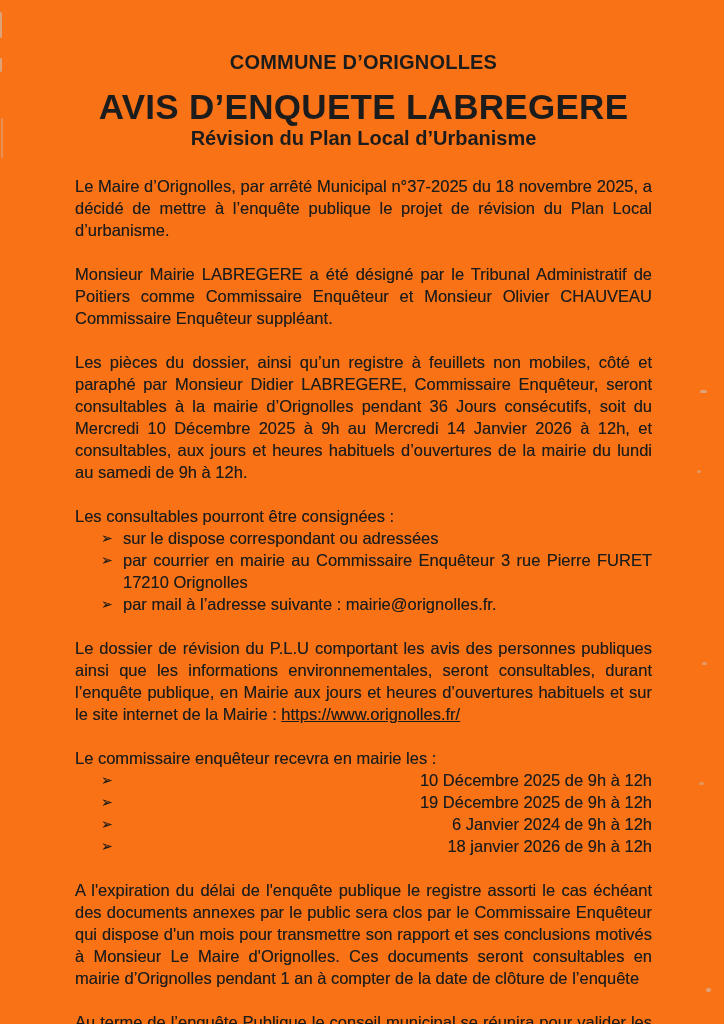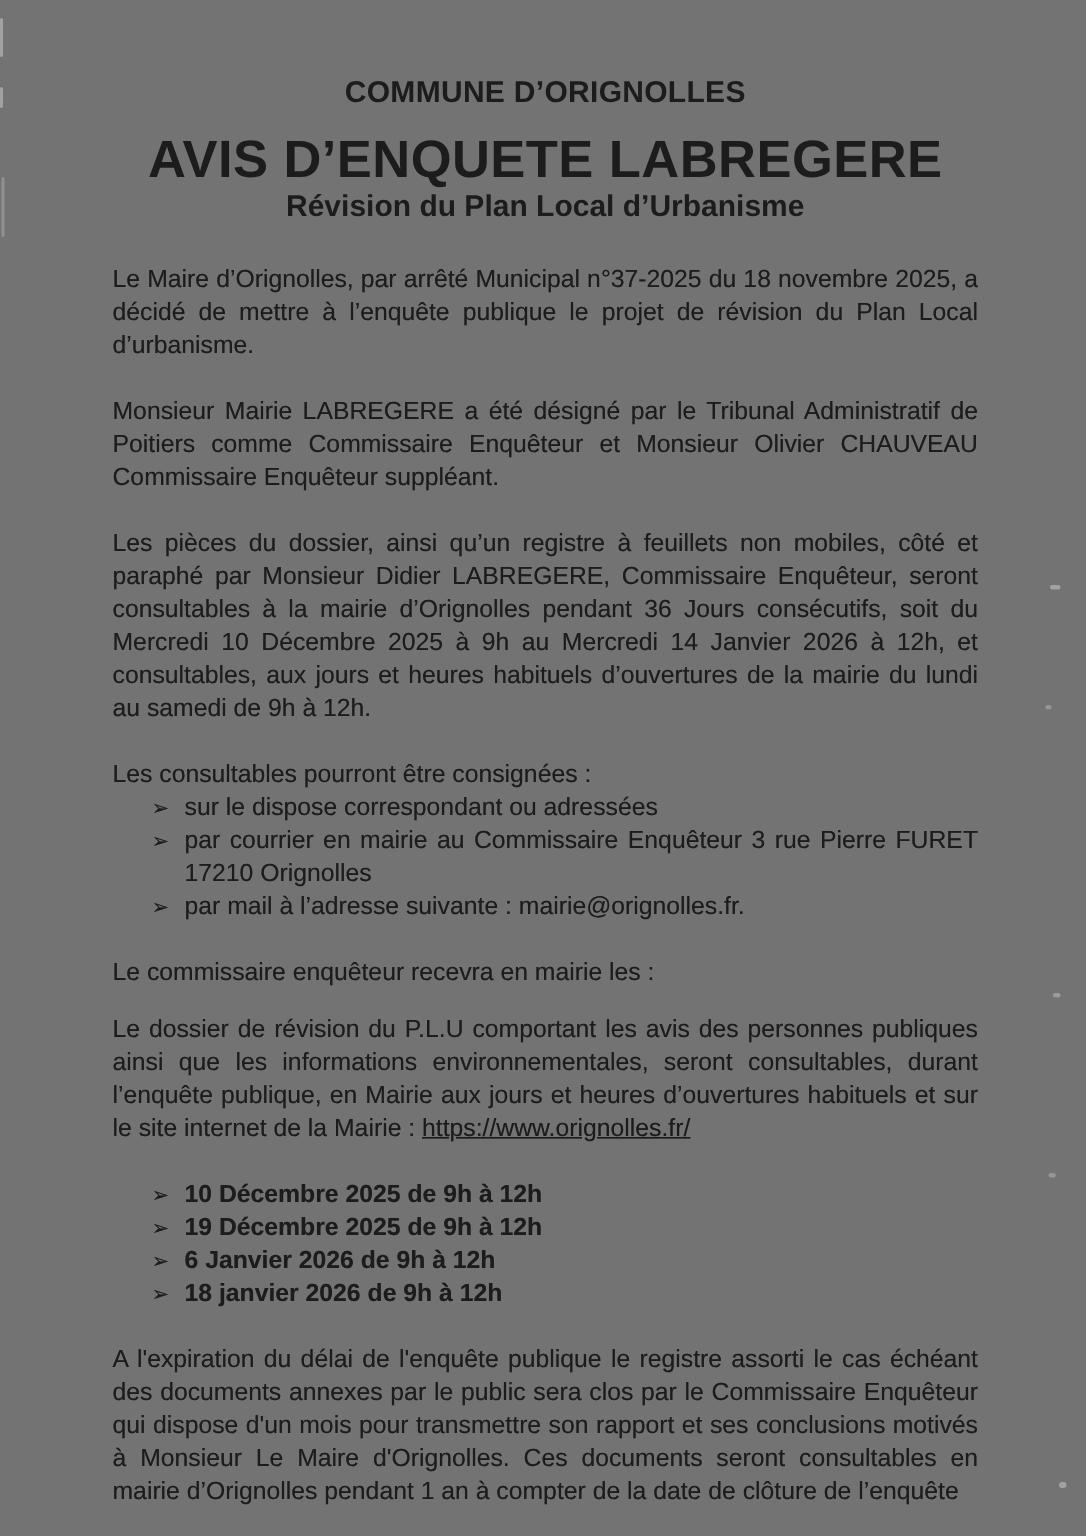--- a/index.html
+++ b/index.html
@@ -5,21 +5,21 @@
 <style>
   html, body {
     margin: 0;
     padding: 0;
     background: #ffffff;
   }
   .page {
     position: relative;
     width: 724px;
     height: 1024px;
-    background: #737373;
+    background: #f97316;
     overflow: hidden;
     font-family: "Liberation Sans", "DejaVu Sans", sans-serif;
     color: #1c1c1c;
   }
   .content {
     position: absolute;
     left: 75px;
     top: 50px;
     width: 577px;
   }
@@ -42,21 +42,21 @@
     font-size: 20px;
     font-weight: bold;
     line-height: 24px;
     margin: 0 0 0 0;
   }
   .body-text { margin-top: 25px; }
   p.para {
     font-size: 16.5px;
     line-height: 22px;
     text-align: justify;
-    margin: 16px 0 22px 0;
+    margin: 4px 0 22px 0;
     text-shadow: 0 0 0.4px rgba(30,30,30,0.55);
   }
   p.para.no-gap { margin-bottom: 0; }
   ul.arrow-list {
     list-style: none;
     margin: 0 0 22px 0;
     padding: 0 0 0 26px;
     font-size: 16.5px;
     line-height: 22px;
     text-shadow: 0 0 0.4px rgba(30,30,30,0.55);
@@ -67,21 +67,21 @@
   }
   ul.arrow-list .marker {
     flex: 0 0 22px;
     font-size: 14px;
     line-height: 22px;
   }
   ul.arrow-list .item-text {
     flex: 1 1 auto;
     text-align: justify;
   }
-  ul.arrow-list.schedule .item-text { text-align: left; font-weight: bold; }
+  ul.arrow-list.schedule .item-text { text-align: right; }
   a.doc-link {
     color: inherit;
     text-decoration: underline;
   }
   
   .artifact {
     position: absolute;
     background: #c9c9c9;
     opacity: 0.55;
     border-radius: 2px;
@@ -134,35 +134,35 @@
         <li>
           <span class="marker">➢</span>
           <span class="item-text">par courrier en mairie au Commissaire Enquêteur 3 rue Pierre FURET 17210 Orignolles</span>
         </li>
         <li>
           <span class="marker">➢</span>
           <span class="item-text">par mail à l’adresse suivante : mairie@orignolles.fr.</span>
         </li>
       </ul>
 
+      <p class="para"><span>Le dossier de révision du P.L.U comportant les avis des personnes publiques ainsi que les informations environnementales, seront consultables, durant l’enquête publique, en Mairie aux jours et heures d’ouvertures habituels et sur le site internet de la Mairie : </span><a class="doc-link">https://www.orignolles.fr/</a></p>
+
       <p class="para no-gap">Le commissaire enquêteur recevra en mairie les :</p>
-
-      <p class="para"><span>Le dossier de révision du P.L.U comportant les avis des personnes publiques ainsi que les informations environnementales, seront consultables, durant l’enquête publique, en Mairie aux jours et heures d’ouvertures habituels et sur le site internet de la Mairie : </span><a class="doc-link">https://www.orignolles.fr/</a></p>
       <ul class="arrow-list schedule">
         <li>
           <span class="marker">➢</span>
           <span class="item-text">10 Décembre 2025 de 9h à 12h</span>
         </li>
         <li>
           <span class="marker">➢</span>
           <span class="item-text">19 Décembre 2025 de 9h à 12h</span>
         </li>
         <li>
           <span class="marker">➢</span>
-          <span class="item-text">6 Janvier 2026 de 9h à 12h</span>
+          <span class="item-text">6 Janvier 2024 de 9h à 12h</span>
         </li>
         <li>
           <span class="marker">➢</span>
           <span class="item-text">18 janvier 2026 de 9h à 12h</span>
         </li>
       </ul>
 
       <p class="para">A l'expiration du délai de l'enquête publique le registre assorti le cas échéant des documents annexes par le public sera clos par le Commissaire Enquêteur qui dispose d'un mois pour transmettre son rapport et ses conclusions motivés à Monsieur Le Maire d'Orignolles. Ces documents seront consultables en mairie d’Orignolles pendant 1 an à compter de la date de clôture de l’enquête</p>
 
       <p class="para">Au terme de l’enquête Publique le conseil municipal se réunira pour valider les rectifications éventuelles et approuver le Plan Local d’Urbanisme.</p>

